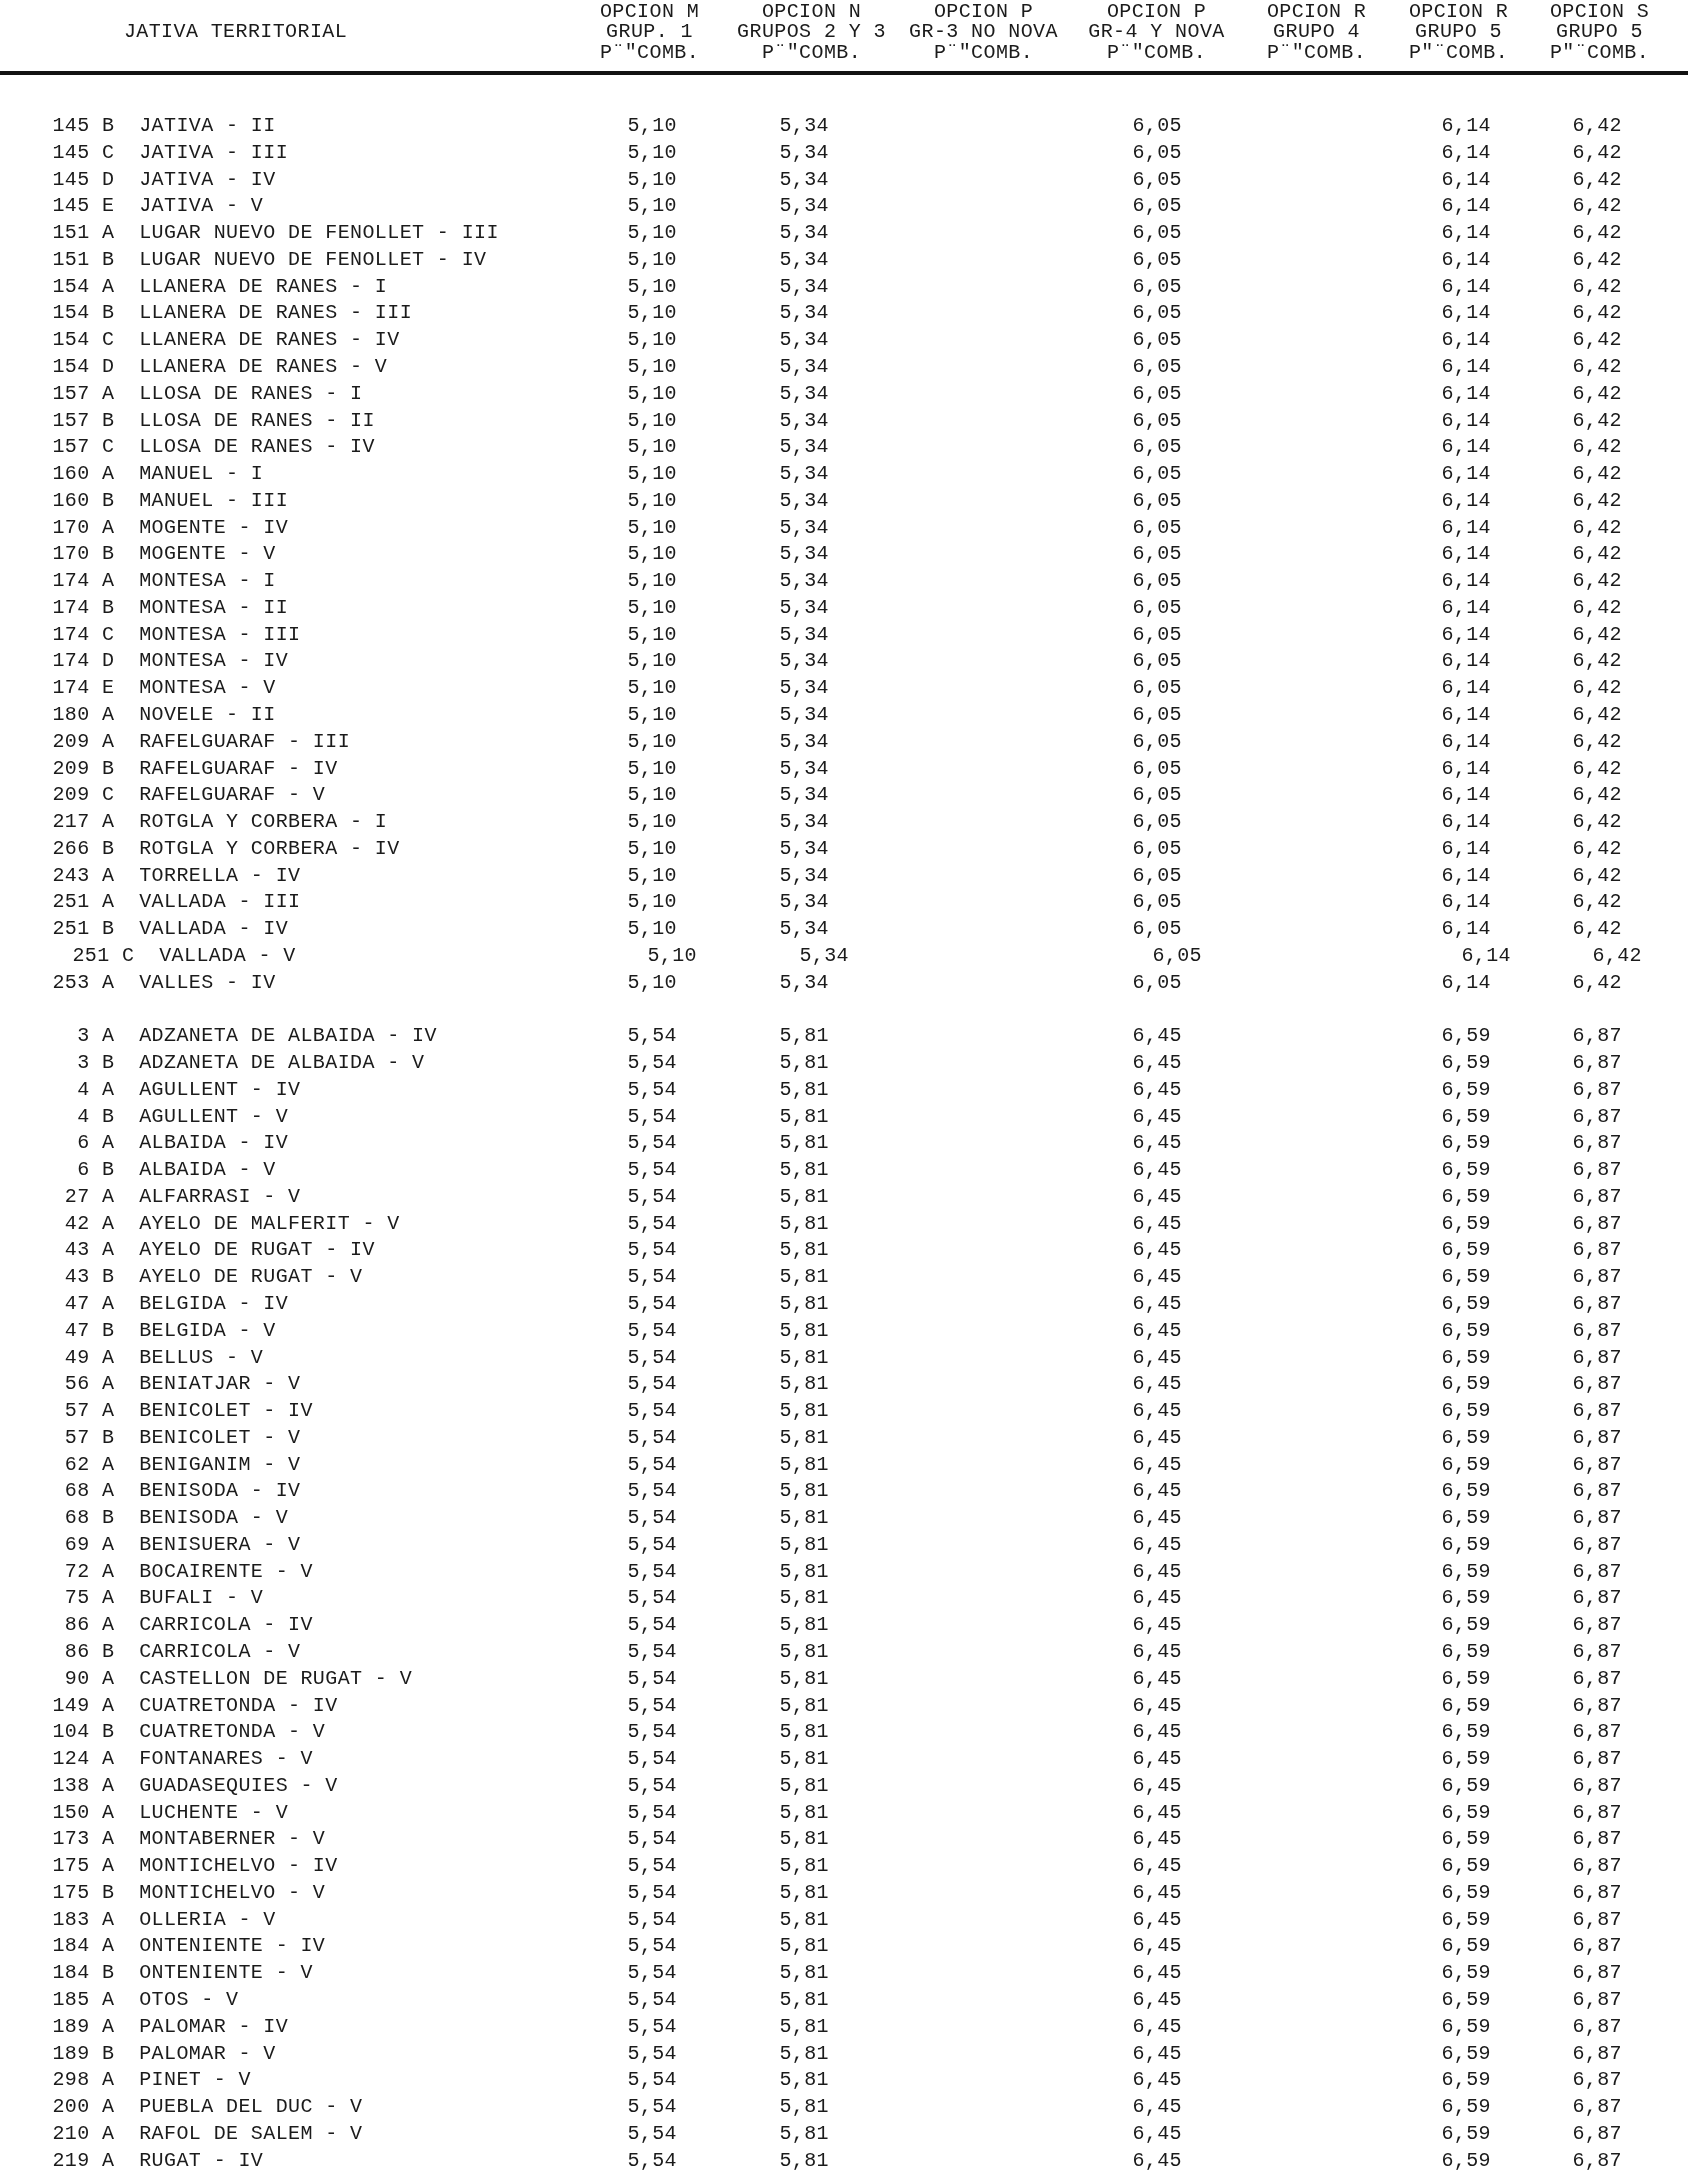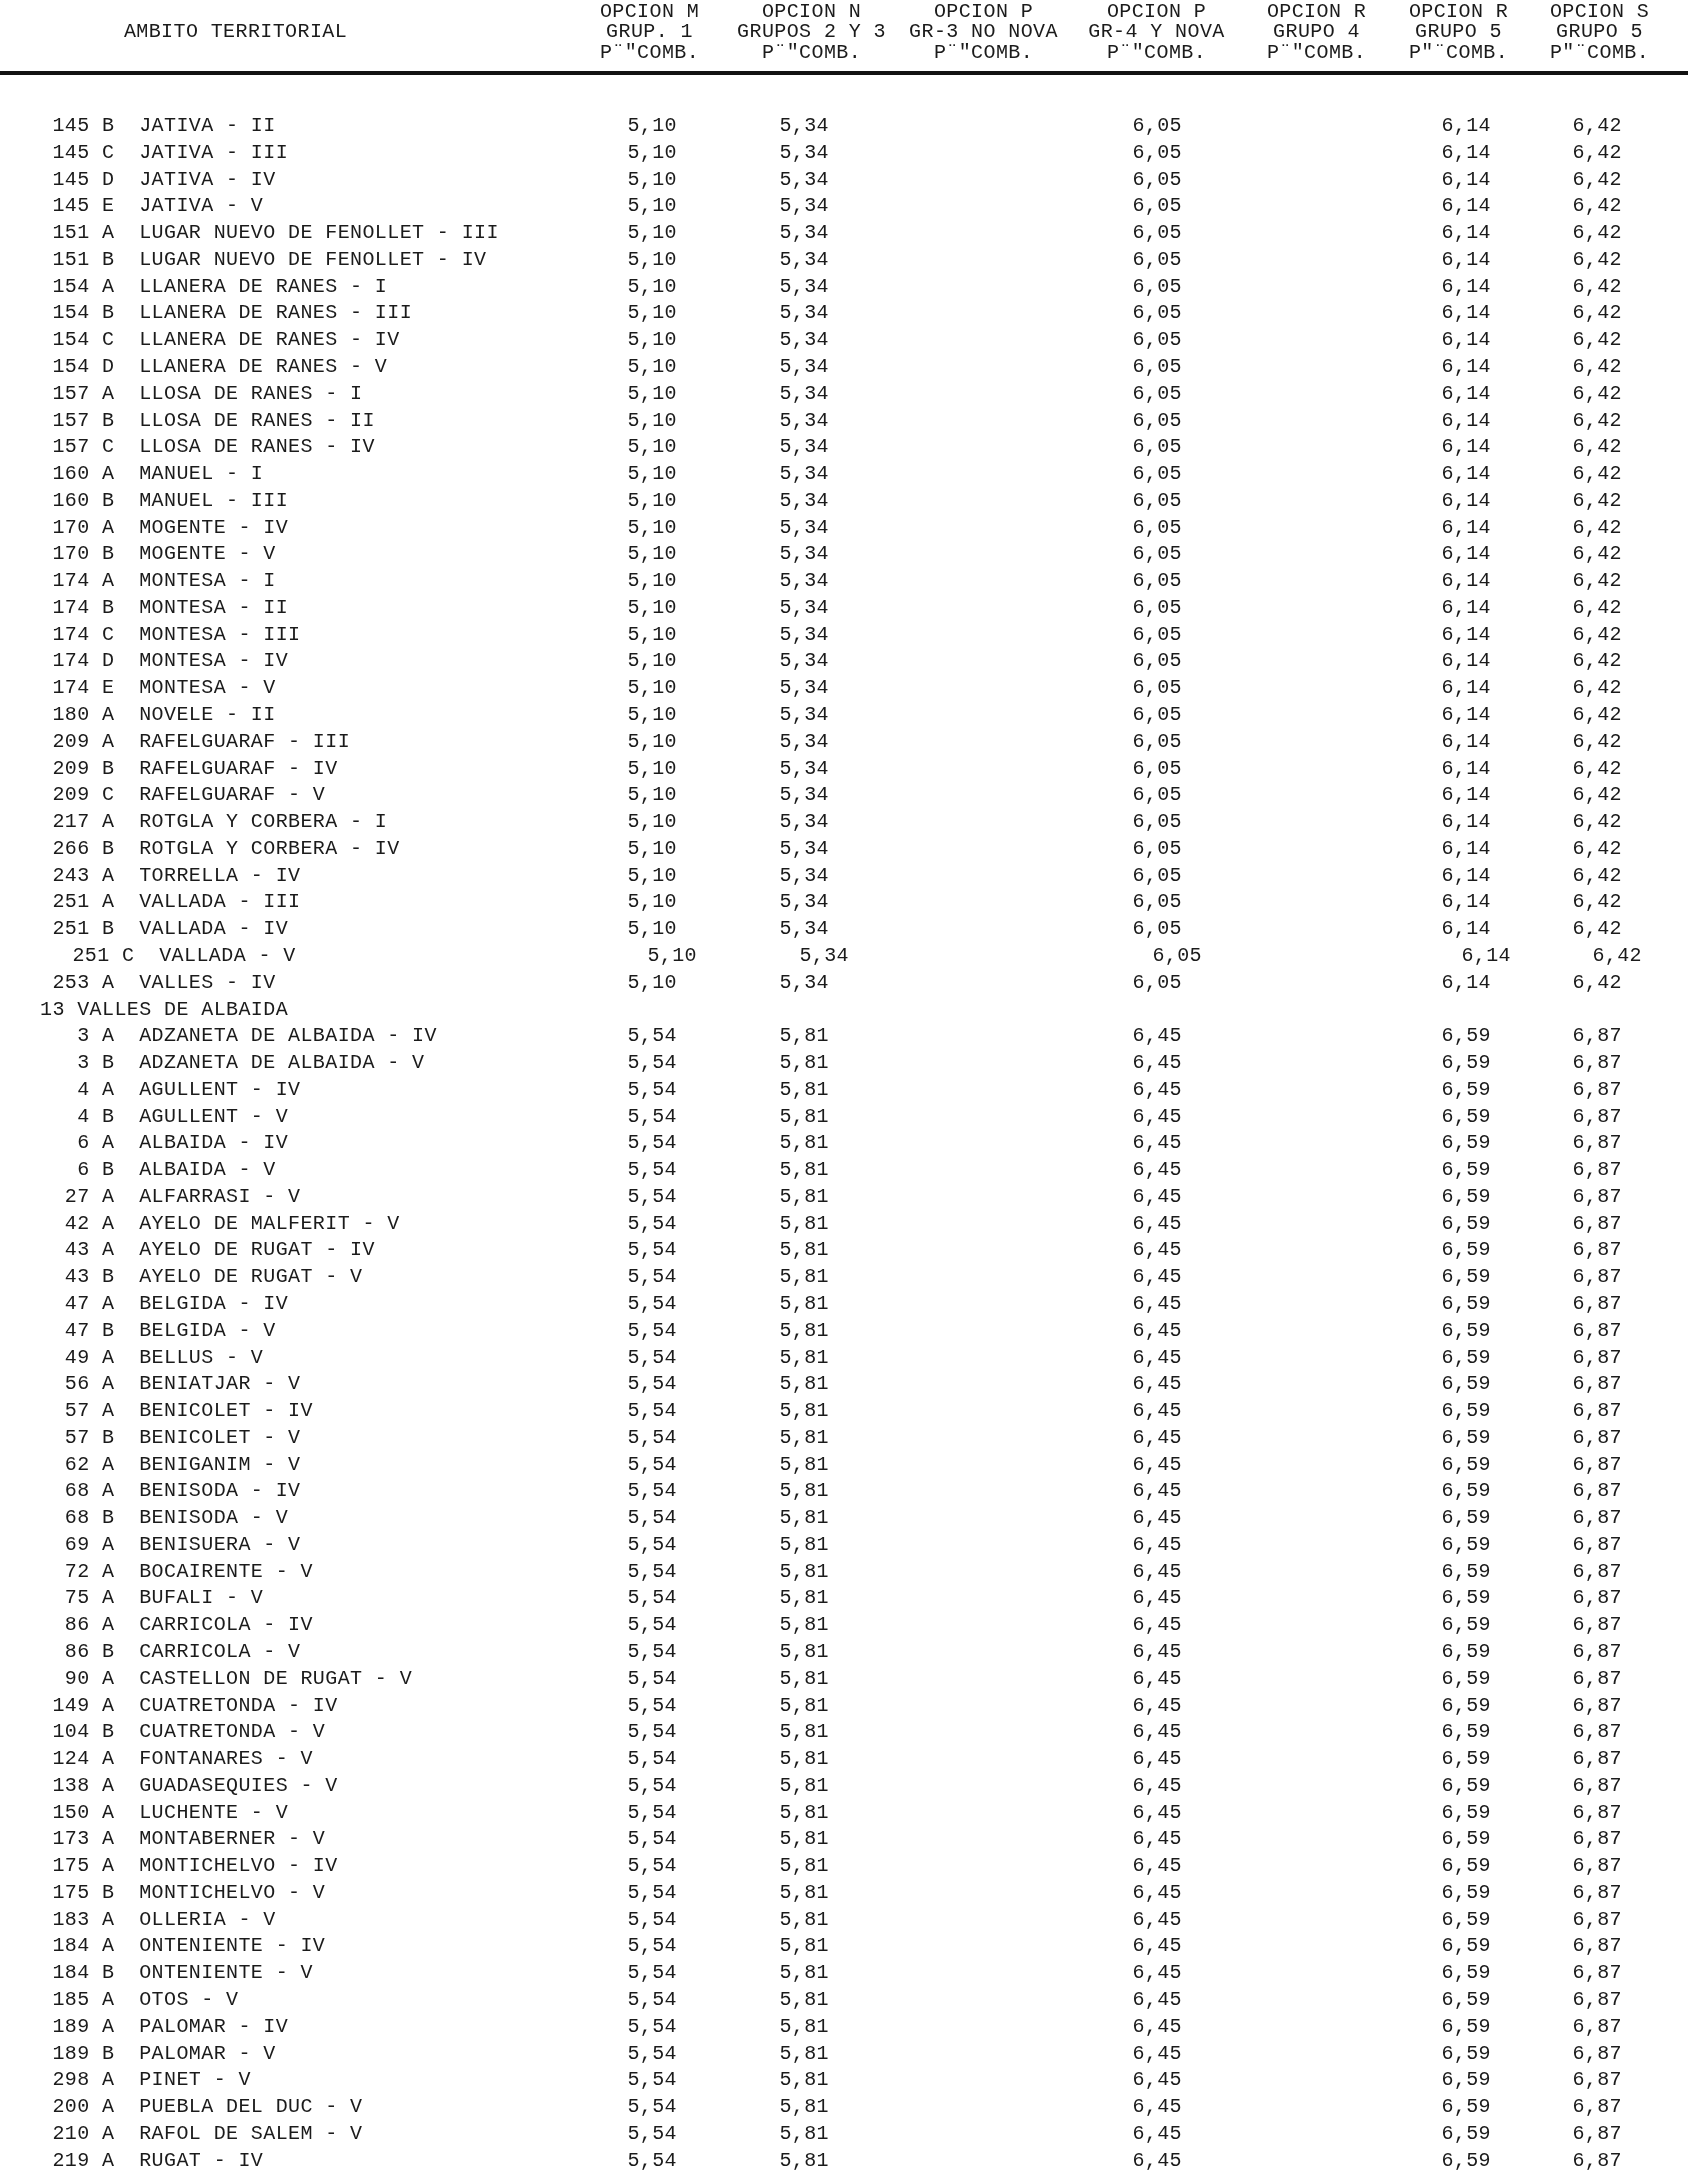--- a/index.html
+++ b/index.html
@@ -42,21 +42,21 @@
   .row { position: absolute; left: 0; width: 1688px; height: 25px; line-height: 23.4px; }
   .label { position: absolute; left: 40px; white-space: pre; }
   .cell { position: absolute; width: 161px; text-align: right; white-space: pre; }
 </style>
 </head>
 <body>
 
 <div class="page">
 
   <div class="hdr">
-    <div class="ambito">AMBITO TERRITORIAL</div>
+    <div class="ambito">JATIVA TERRITORIAL</div>
 
     <div class="hcol hc0">
       <div>OPCION M</div>
       <div>GRUP. 1</div>
       <div>P¨"COMB.</div>
     </div>
     <div class="hcol hc1">
       <div>OPCION N</div>
       <div>GRUPOS 2 Y 3</div>
       <div>P¨"COMB.</div>
@@ -348,23 +348,20 @@
         <span class="cell" style="left: 1461px;">6,42</span>
       </div>
       <div class="row" style="top: 971px;">
         <span class="label"> 253 A  VALLES - IV</span>
         <span class="cell" style="left: 516px;">5,10</span>
         <span class="cell" style="left: 668px;">5,34</span>
         <span class="cell" style="left: 1021px;">6,05</span>
         <span class="cell" style="left: 1330px;">6,14</span>
         <span class="cell" style="left: 1461px;">6,42</span>
       </div>
-      <div class="row" style="top: 998px;">
-        <span class="label">13 VALLES DE ALBAIDA</span>
-      </div>
       <div class="row" style="top: 1024px;">
         <span class="label">   3 A  ADZANETA DE ALBAIDA - IV</span>
         <span class="cell" style="left: 516px;">5,54</span>
         <span class="cell" style="left: 668px;">5,81</span>
         <span class="cell" style="left: 1021px;">6,45</span>
         <span class="cell" style="left: 1330px;">6,59</span>
         <span class="cell" style="left: 1461px;">6,87</span>
       </div>
       <div class="row" style="top: 1051px;">
         <span class="label">   3 B  ADZANETA DE ALBAIDA - V</span>

